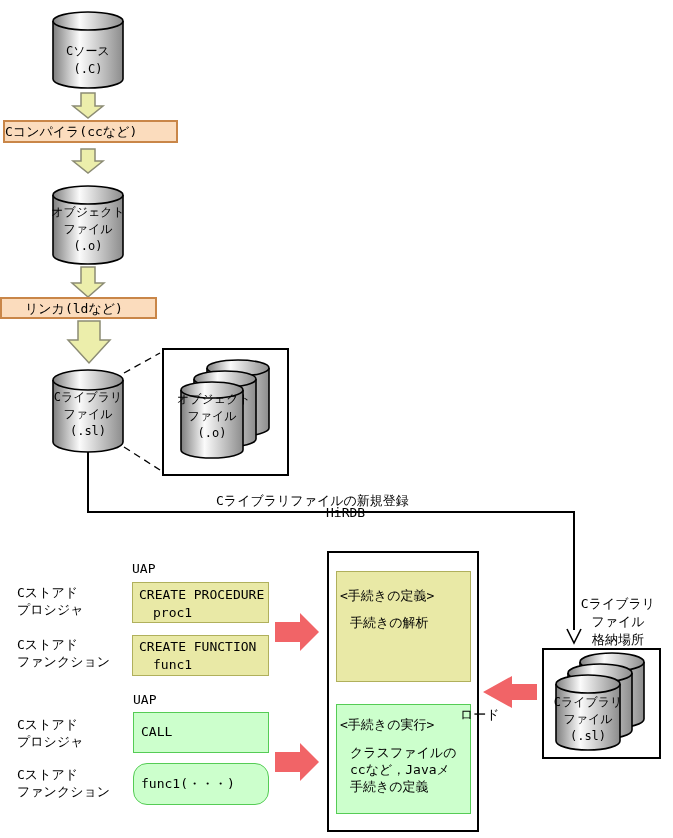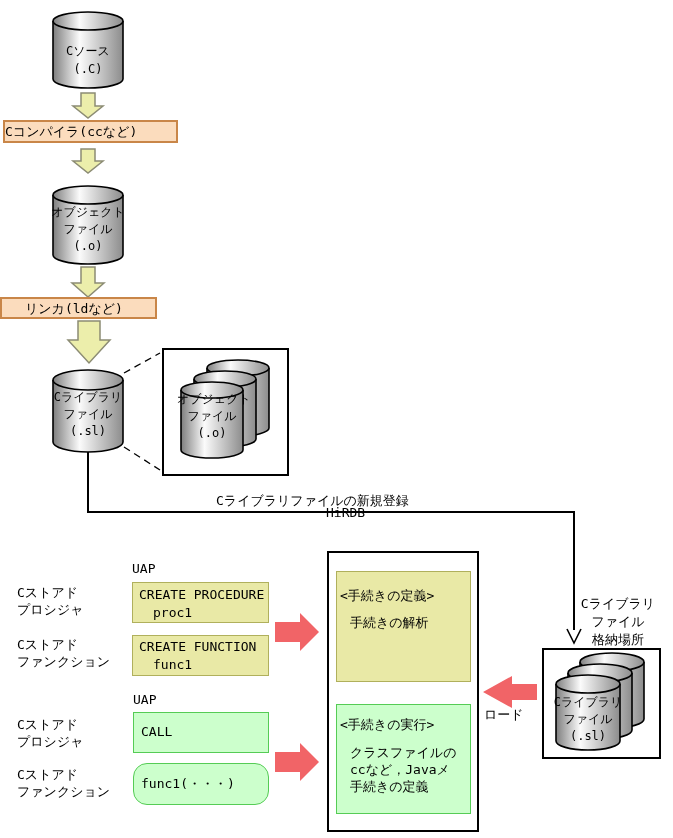--- a/index.html
+++ b/index.html
@@ -134,15 +134,15 @@
 
   <div class="box gcode" style="left:133px;top:712px;width:136px;height:41px;line-height:38px;padding-left:7px;">CALL proc1(・・・)</div>
   <div class="box gcode" style="left:133px;top:763px;width:136px;height:42px;line-height:39px;padding-left:7px;border-radius:14px;">func1(・・・)</div>
 
   <div class="t ctr" style="left:578px;top:595px;width:80px;line-height:18px;"><div>Cライブラリ</div><div>ファイル</div><div>格納場所</div></div>
 
   <div class="box frame" style="left:542px;top:648px;width:119px;height:111px;"></div>
 
   <div class="t ctr cyl-label" style="left:553px;top:694px;width:70px;font-size:12px;"><div>Cライブラリ</div><div>ファイル</div><div>(.sl)</div></div>
 
-  <div class="t" style="left:484px;top:707px;">ロード</div>
+  <div class="t" style="left:460px;top:707px;">ロード</div>
 
 </div>
 
 </body></html>

